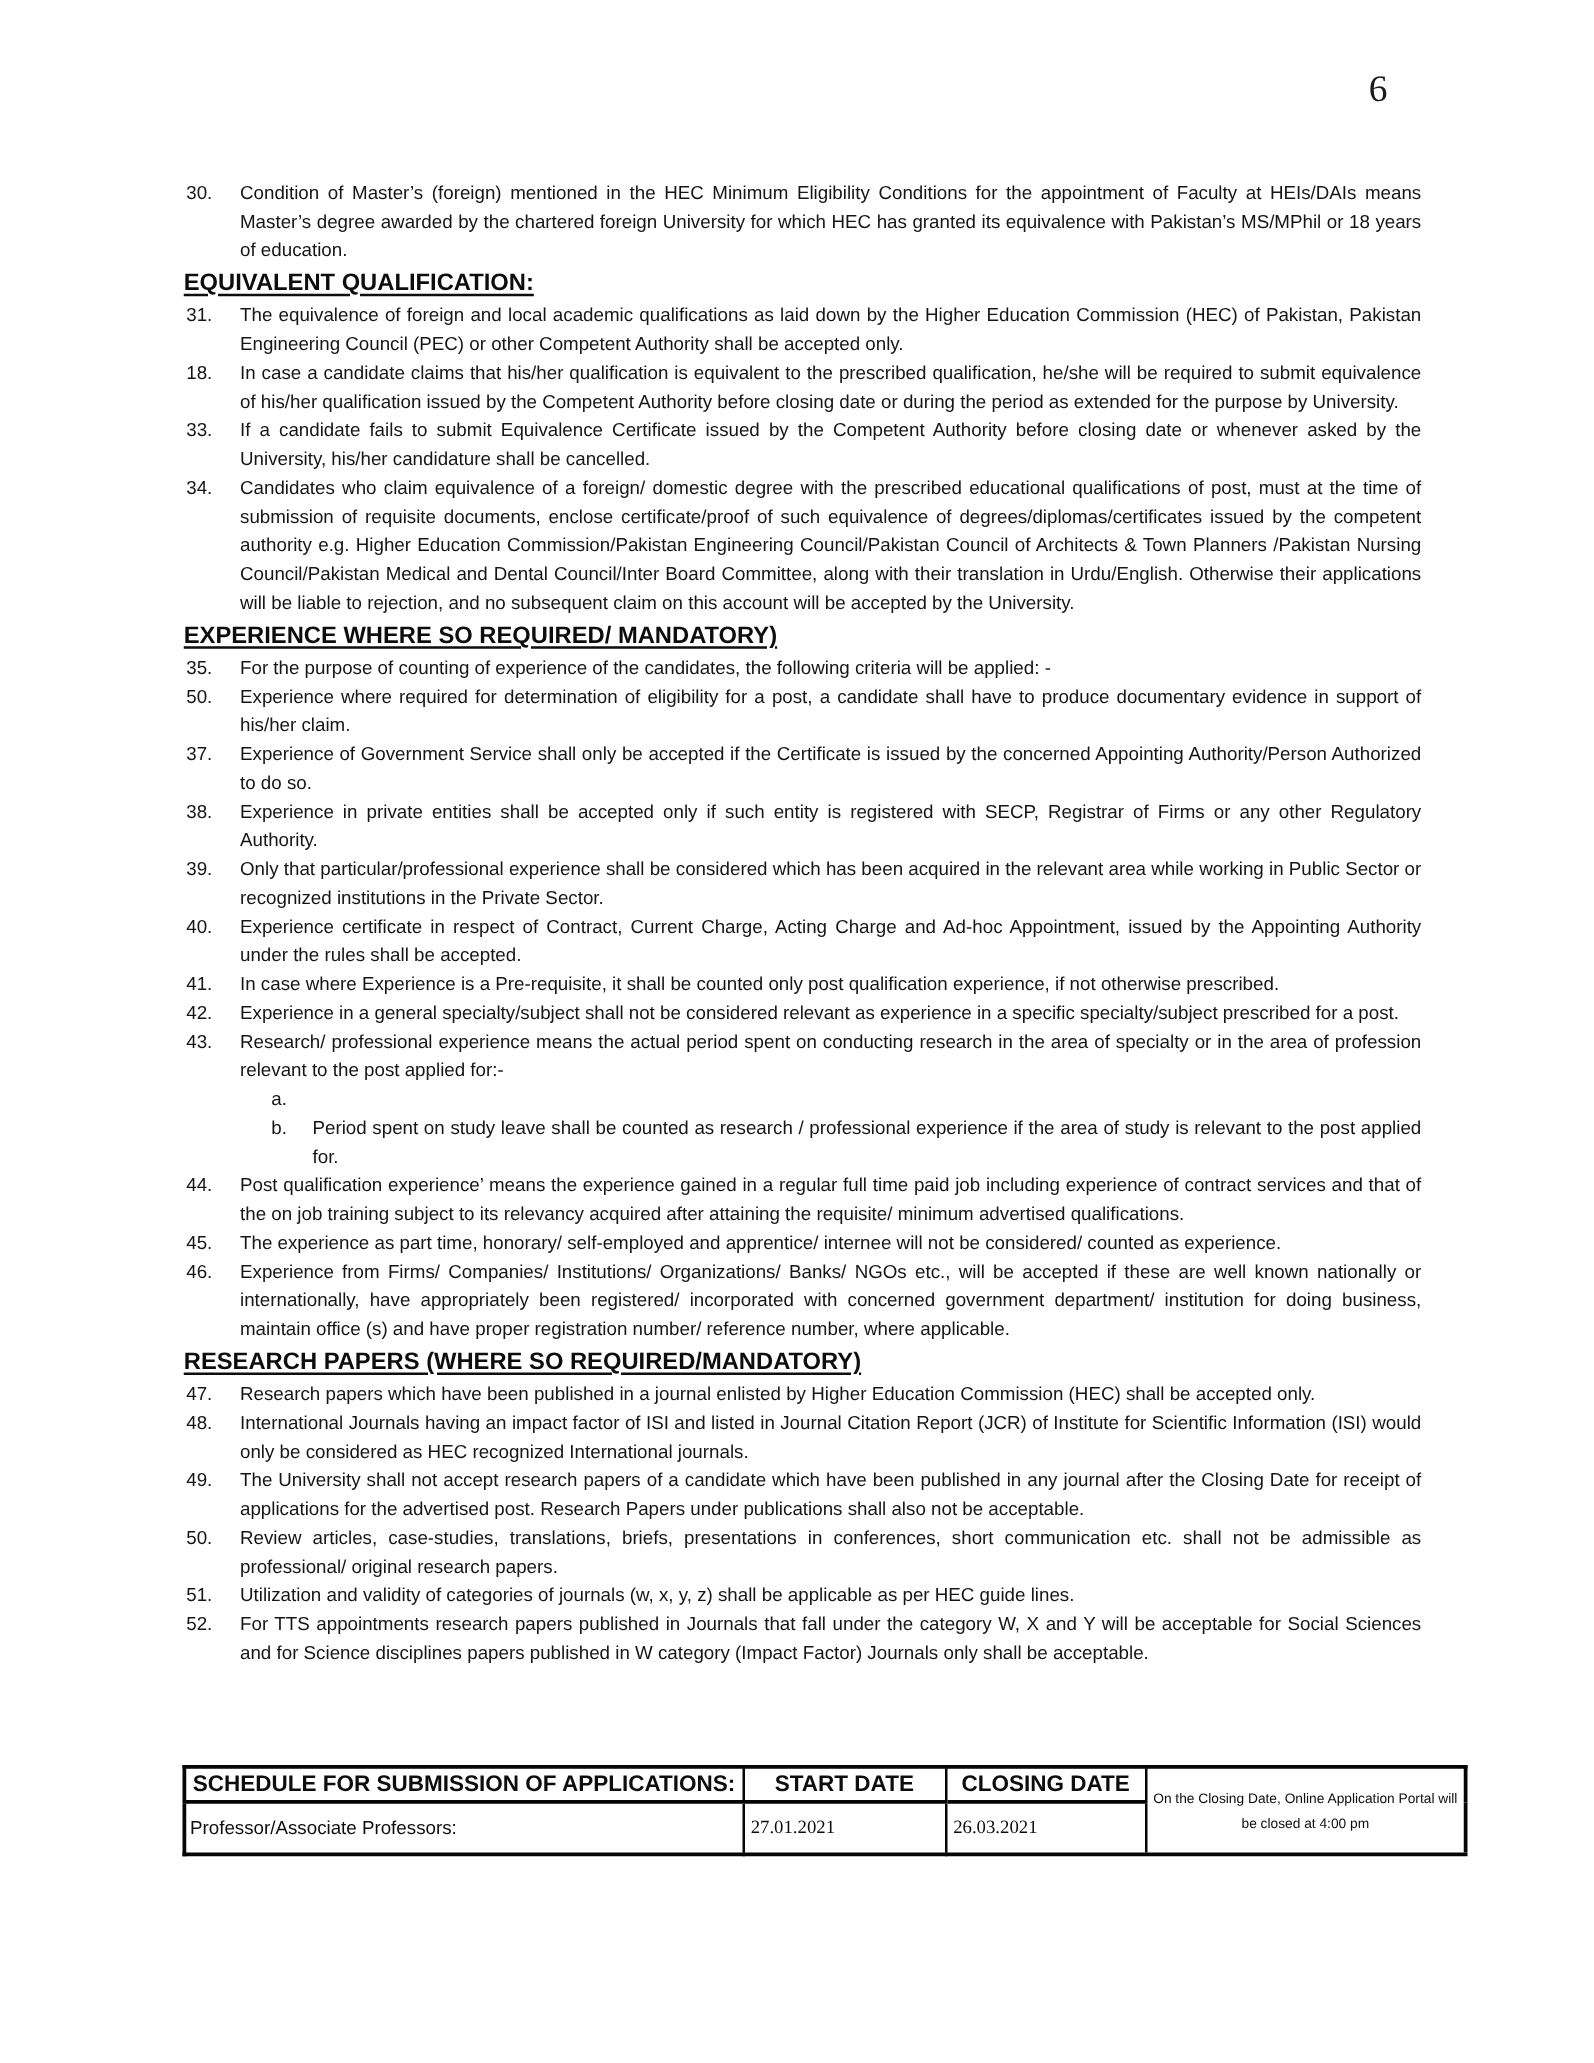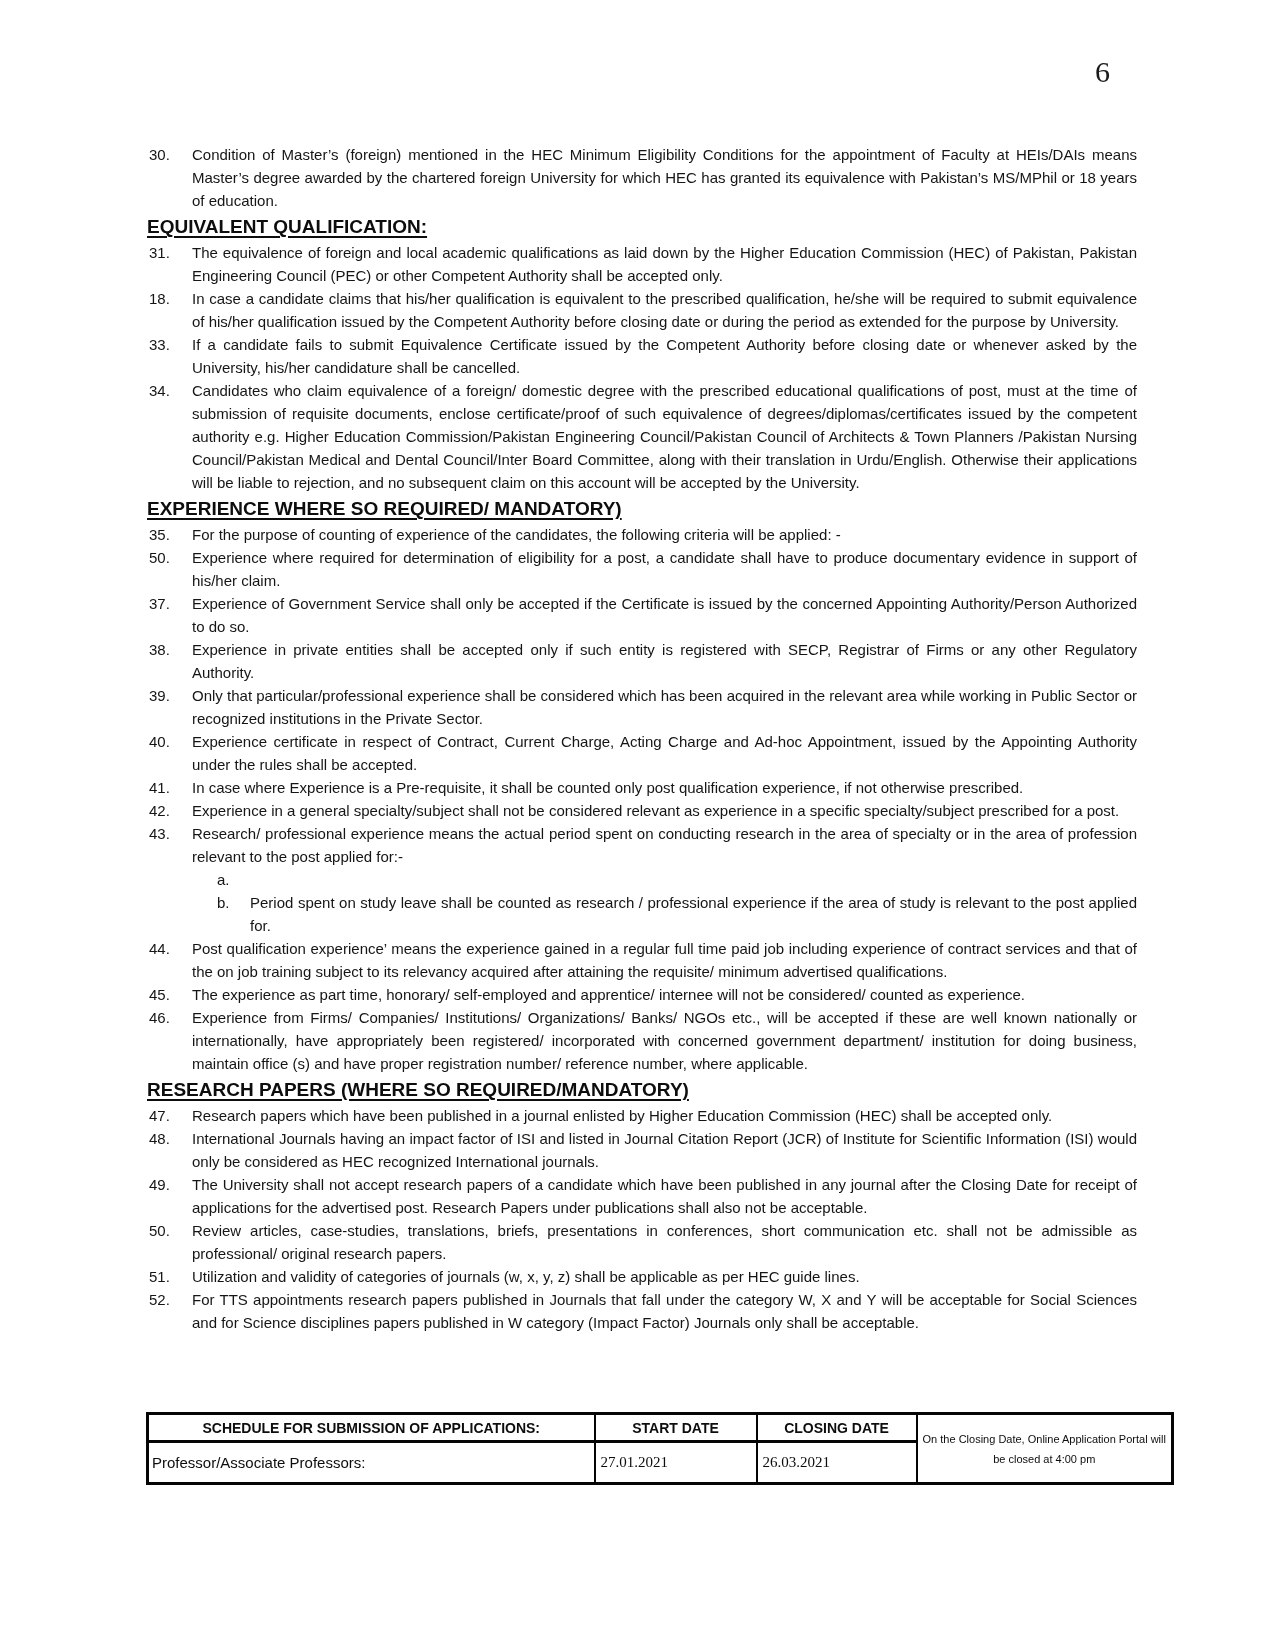--- a/index.html
+++ b/index.html
@@ -77,21 +77,21 @@
     color: #0d0d0d;
   }
   .schedule-table th,
   .schedule-table td {
     border: 2px solid #050505;
     padding: 2px 5px;
     box-sizing: border-box;
     overflow: hidden;
   }
   .schedule-table th {
-    font-size: 14px;
+    font-size: 18px;
     font-weight: 700;
     text-align: center;
     height: 28px;
     border-bottom: 3px solid #050505;
   }
   .schedule-table td {
     height: 42px;
   }
   .schedule-table .label-cell {
     text-align: left;

